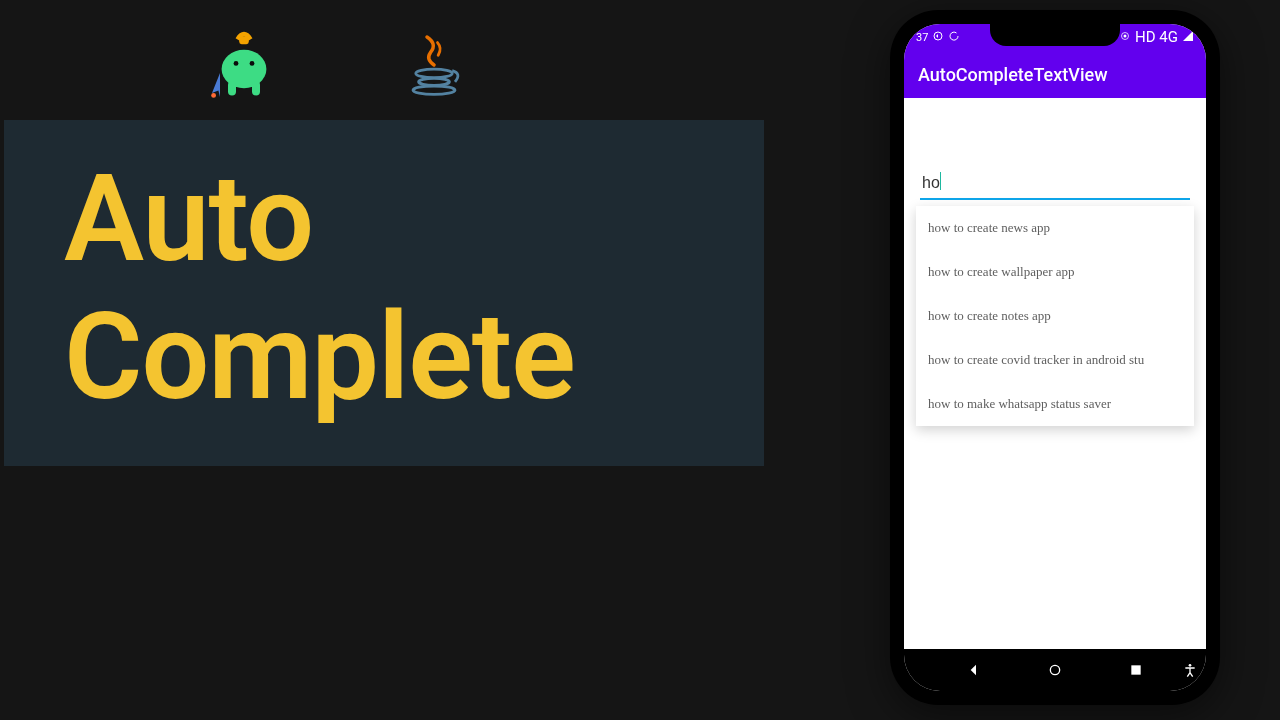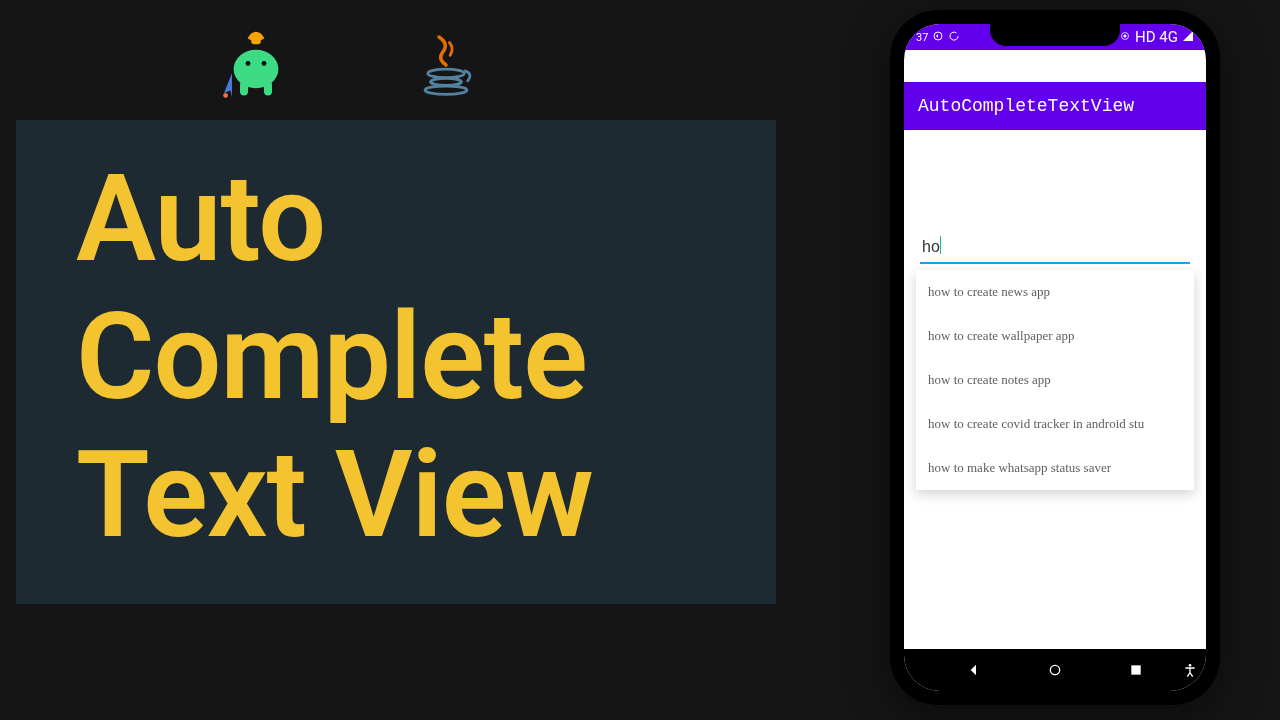--- a/index.html
+++ b/index.html
@@ -6,21 +6,21 @@
   body {
     width: 1280px;
     height: 720px;
     background: #151515;
     font-family: -apple-system, BlinkMacSystemFont, "Segoe UI", Roboto, sans-serif;
     overflow: hidden;
     position: relative;
   }
   .left-area {
     position: absolute;
-    left: 16px;
+    left: 4px;
     top: 0;
     width: 820px;
     height: 708px;
   }
   .icons-row {
     position: absolute;
     top: 25px;
     left: 200px;
     display: flex;
     gap: 120px;
@@ -65,21 +65,20 @@
   }
   .phone-inner {
     width: 100%;
     height: 100%;
     background: #fff;
     border-radius: 36px;
     overflow: hidden;
     display: flex;
     flex-direction: column;
     position: relative;
-    gap: 32px;
   }
   .notch {
     position: absolute;
     top: 0;
     left: 50%;
     transform: translateX(-50%);
     width: 130px;
     height: 22px;
     background: #000;
     border-bottom-left-radius: 16px;
@@ -99,21 +98,20 @@
   .status-left, .status-right { display:flex; align-items:center; gap:4px; }
   .app-bar {
     height: 48px;
     background: #6200ee;
     color: #fff;
     display: flex;
     align-items: center;
     padding: 0 14px;
     font-size: 18px;
     font-weight: 500;
-    font-family: Liberation Mono, monospace;
   }
   .app-content {
     flex: 1;
     background: #fff;
     padding: 70px 10px 0 10px;
     position: relative;
   }
   .text-input-wrap {
     position: relative;
     margin: 0 6px;
@@ -188,21 +186,20 @@
         <ellipse cx="40" cy="74" rx="22" ry="5" fill="none" stroke="#5382a1" stroke-width="4"></ellipse>
         <ellipse cx="40" cy="86" rx="30" ry="6" fill="none" stroke="#5382a1" stroke-width="4"></ellipse>
         <path d="M66 58 Q80 62 70 74" stroke="#5382a1" stroke-width="4" fill="none"></path>
       </svg>
     </span>
   </div>
 
   <div class="title-block">
     <div class="line">Auto</div>
     <div class="line">Complete</div>
-    <div class="line">Text View</div>
   </div>
 
 </div>
 
 <div class="phone">
   <div class="phone-inner">
     <div class="notch"></div>
 
     <div class="status-bar">
       <div class="status-left">

